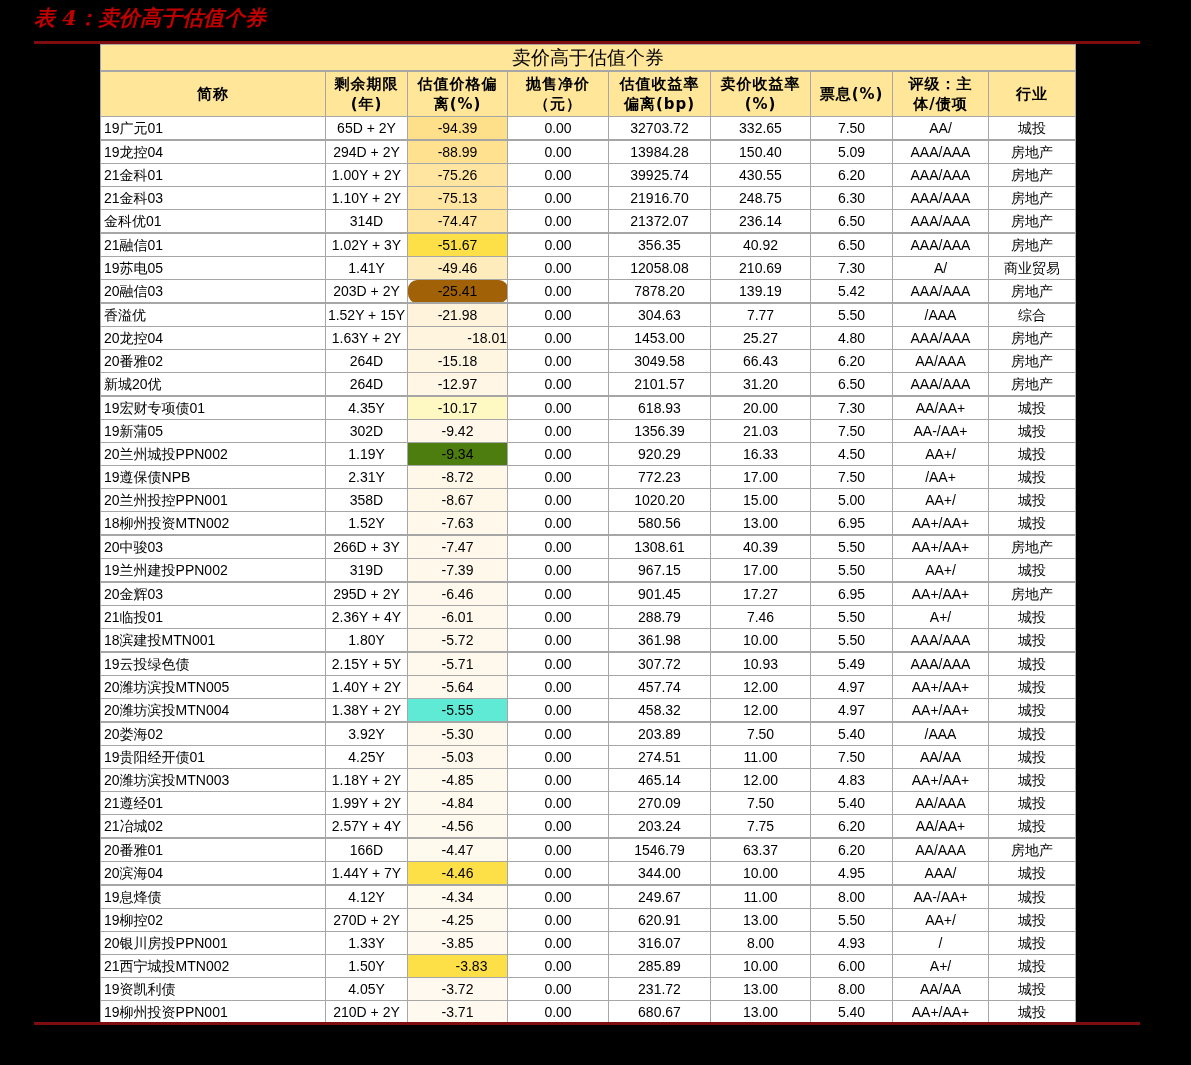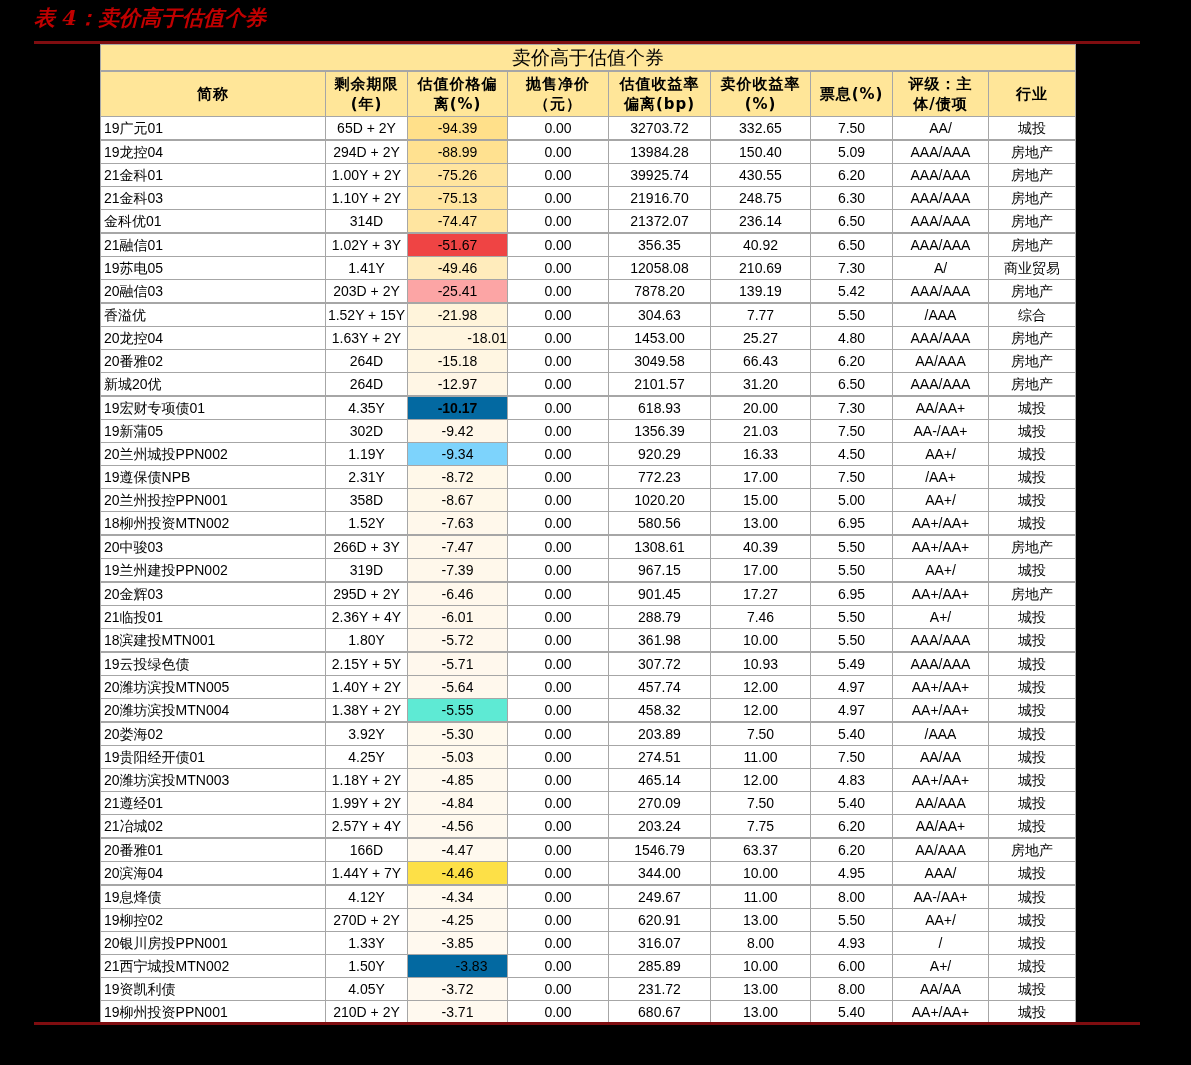--- a/index.html
+++ b/index.html
@@ -143,21 +143,21 @@
         <td>0.00</td>
         <td>21372.07</td>
         <td>236.14</td>
         <td>6.50</td>
         <td>AAA/AAA</td>
         <td>房地产</td>
       </tr>
       <tr>
         <td class="name">21融信01</td>
         <td>1.02Y + 3Y</td>
-        <td style="background: #ef4444;">-51.67</td>
+        <td style="background: #fde047;">-51.67</td>
         <td>0.00</td>
         <td>356.35</td>
         <td>40.92</td>
         <td>6.50</td>
         <td>AAA/AAA</td>
         <td>房地产</td>
       </tr>
       <tr>
         <td class="name">19苏电05</td>
         <td>1.41Y</td>
@@ -165,21 +165,21 @@
         <td>0.00</td>
         <td>12058.08</td>
         <td>210.69</td>
         <td>7.30</td>
         <td>A/</td>
         <td>商业贸易</td>
       </tr>
       <tr class="thick">
         <td class="name">20融信03</td>
         <td>203D + 2Y</td>
-        <td style="background: #fca5a5;">-25.41</td>
+        <td style="background: #a16207; border-radius: 9px;">-25.41</td>
         <td>0.00</td>
         <td>7878.20</td>
         <td>139.19</td>
         <td>5.42</td>
         <td>AAA/AAA</td>
         <td>房地产</td>
       </tr>
       <tr>
         <td class="name">香溢优</td>
         <td>1.52Y + 15Y</td>
@@ -220,21 +220,21 @@
         <td>0.00</td>
         <td>2101.57</td>
         <td>31.20</td>
         <td>6.50</td>
         <td>AAA/AAA</td>
         <td>房地产</td>
       </tr>
       <tr>
         <td class="name">19宏财专项债01</td>
         <td>4.35Y</td>
-        <td style="background: #0369a1; font-weight: bold;">-10.17</td>
+        <td style="background: #fef9c3;">-10.17</td>
         <td>0.00</td>
         <td>618.93</td>
         <td>20.00</td>
         <td>7.30</td>
         <td>AA/AA+</td>
         <td>城投</td>
       </tr>
       <tr>
         <td class="name">19新蒲05</td>
         <td>302D</td>
@@ -242,21 +242,21 @@
         <td>0.00</td>
         <td>1356.39</td>
         <td>21.03</td>
         <td>7.50</td>
         <td>AA-/AA+</td>
         <td>城投</td>
       </tr>
       <tr>
         <td class="name">20兰州城投PPN002</td>
         <td>1.19Y</td>
-        <td style="background: #7dd3fc;">-9.34</td>
+        <td style="background: #4d7c0f;">-9.34</td>
         <td>0.00</td>
         <td>920.29</td>
         <td>16.33</td>
         <td>4.50</td>
         <td>AA+/</td>
         <td>城投</td>
       </tr>
       <tr>
         <td class="name">19遵保债NPB</td>
         <td>2.31Y</td>
@@ -484,21 +484,21 @@
         <td>0.00</td>
         <td>316.07</td>
         <td>8.00</td>
         <td>4.93</td>
         <td>/</td>
         <td>城投</td>
       </tr>
       <tr>
         <td class="name">21西宁城投MTN002</td>
         <td>1.50Y</td>
-        <td style="background: #0369a1; padding-left: 28px;">-3.83</td>
+        <td style="background: #fde047; padding-left: 28px;">-3.83</td>
         <td>0.00</td>
         <td>285.89</td>
         <td>10.00</td>
         <td>6.00</td>
         <td>A+/</td>
         <td>城投</td>
       </tr>
       <tr>
         <td class="name">19资凯利债</td>
         <td>4.05Y</td>

